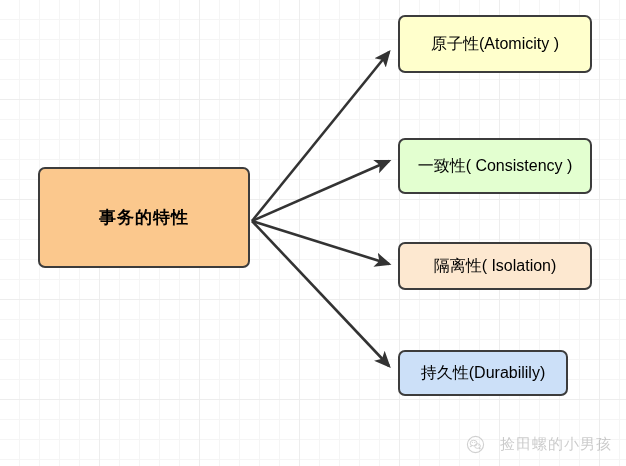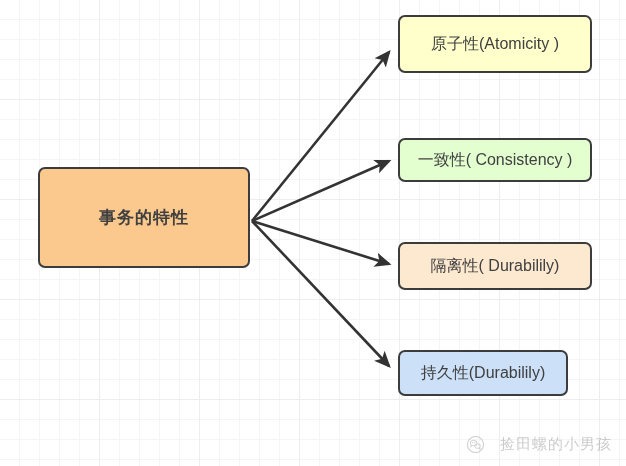--- a/index.html
+++ b/index.html
@@ -38,21 +38,21 @@
     pointer-events: none;
   }
   .node {
     position: absolute;
     box-sizing: border-box;
     border: 2px solid #3c3c3c;
     border-radius: 7px;
     display: flex;
     align-items: center;
     justify-content: center;
-    color: #404040;
+    color: #000000;
     text-align: center;
     line-height: 1.25;
     white-space: nowrap;
     z-index: 2;
   }
   .node-root {
     font-size: 17px;
     font-weight: bold;
     letter-spacing: 1px;
   }
@@ -102,26 +102,26 @@
   </svg>
 
   <div class="node node-root" style="left:38px; top:167px; width:212px; height:101px; background:#FBC88D;text-align:center;">
     <span>事务的特性</span>
   </div>
 
   <div class="node node-leaf" style="left:398px; top:15px; width:194px; height:58px; background:#FFFFCC;">
     <span>原子性(Atomicity )</span>
   </div>
 
-  <div class="node node-leaf" style="left:398px; top:138px; width:194px; height:44px; background:#E3FFD0;">
+  <div class="node node-leaf" style="left:398px; top:138px; width:194px; height:56px; background:#E3FFD0;">
     <span>一致性( Consistency )</span>
   </div>
 
   <div class="node node-leaf" style="left:398px; top:242px; width:194px; height:48px; background:#FDE8D0;">
-    <span>隔离性( Durabilily)</span>
+    <span>隔离性( Isolation)</span>
   </div>
 
   <div class="node node-leaf" style="left:398px; top:350px; width:170px; height:46px; background:#CCE0F8;">
     <span>持久性(Durabilily)</span>
   </div>
 
   <div id="watermark">
     <svg class="wm-icon" viewBox="0 0 24 24" xmlns="http://www.w3.org/2000/svg">
       <circle cx="12" cy="12" r="10.2" fill="none" stroke="#666666" stroke-width="1.4"></circle>
       <ellipse cx="9.6" cy="10.2" rx="4.4" ry="3.5" fill="none" stroke="#666666" stroke-width="1.2"></ellipse>

